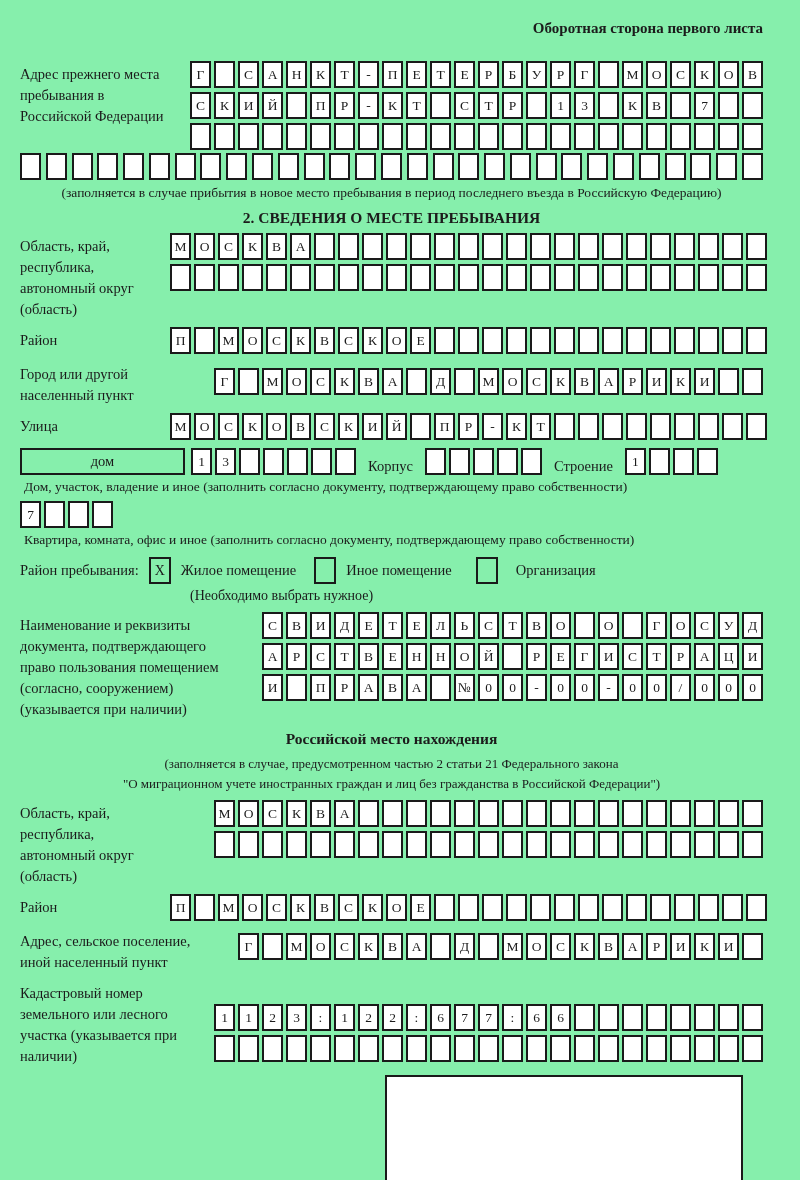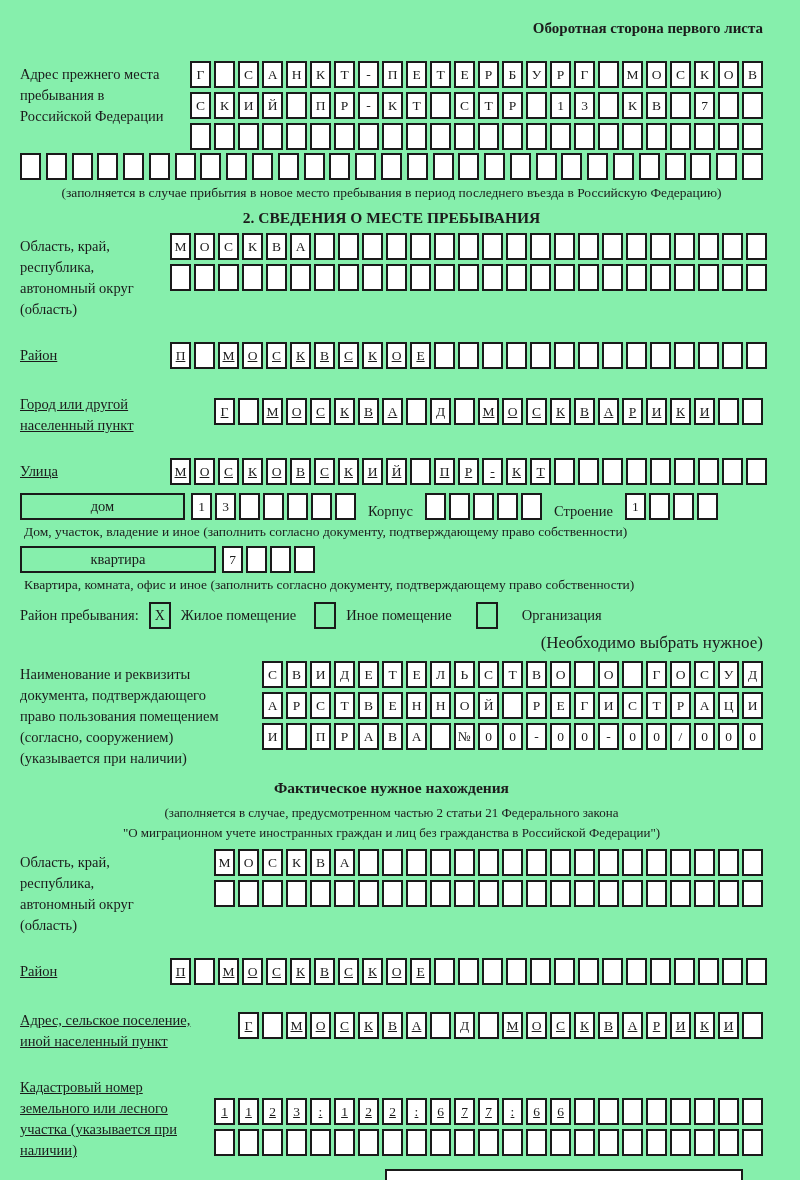--- a/index.html
+++ b/index.html
@@ -38,28 +38,28 @@
     font-size:14.5px;
   }
   .nb-dom{width:165px;} .nb-kv{width:196px;}
   .seg-label{ font-size:14.5px; padding:0 6px;}
   .stay-row{ display:flex; align-items:center; margin-top:9px; font-size:14.5px;}
   .chk{
     width:22px;height:27px; box-sizing:border-box; border:2px solid #1a1a1a;
     display:flex;align-items:center;justify-content:center;
     font-size:14px; margin:0 10px;
   }
-  .stay-note{ font-size:17px; margin:4px 0 8px 170px;text-align:right;}
+  .stay-note{ font-size:14px; margin:4px 0 8px 170px;}
   .center-note{ text-align:center; font-size:13px; line-height:20px;}
   .stamp-wrap{ margin-top:8px; }
   .stamp-box{
     margin-left:365px; width:358px; height:174px;
     box-sizing:border-box; border:2px solid #1a1a1a; background:#fff;
   }
-  .mt4{margin-top:22px;text-decoration:underline;} .mt6{margin-top:6px;}
+  .mt4{margin-top:7px;} .mt6{margin-top:6px;}
 </style>
 </head>
 <body>
 
 <div class="page">
 
   <div class="corner">Оборотная сторона первого листа</div>
 
   <div class="field">
     <div class="label w155">Адрес прежнего места пребывания в Российской Федерации</div>
@@ -359,38 +359,37 @@
     <div class="cellrow">
         <span class="cell">1</span>
         <span class="cell"></span>
         <span class="cell"></span>
         <span class="cell"></span>
       </div>
   </div>
   <div class="smallnote">Дом, участок, владение и иное (заполнить согласно документу, подтверждающему право собственности)</div>
 
   <div class="inline-row" style="margin-top:4px;">
-    <div class="namebox nb-kv">квартира</div>
     <div class="cellrow">
         <span class="cell">7</span>
         <span class="cell"></span>
         <span class="cell"></span>
         <span class="cell"></span>
       </div>
   </div>
   <div class="smallnote">Квартира, комната, офис и иное (заполнить согласно документу, подтверждающему право собственности)</div>
 
   <div class="stay-row">
     <span>Район пребывания:</span>
     <span class="chk">X</span>
     <span>Жилое помещение</span>
     <span class="chk" style="margin-left:18px;"></span>
     <span>Иное помещение</span>
     <span class="chk" style="margin-left:24px;"></span>
-    <span style="margin-left:14px;">Организация</span>
+    <span style="margin-left:8px;">Организация</span>
   </div>
   <div class="stay-note">(Необходимо выбрать нужное)</div>
 
   <div class="field">
     <div class="label w215">Наименование и реквизиты документа, подтверждающего право пользования помещением (согласно, сооружением) (указывается при наличии)</div>
     <div class="cellcol">
       <div class="cellrow">
           <span class="cell">С</span>
           <span class="cell">В</span>
           <span class="cell">И</span>
@@ -455,21 +454,21 @@
           <span class="cell">0</span>
           <span class="cell">0</span>
           <span class="cell">/</span>
           <span class="cell">0</span>
           <span class="cell">0</span>
           <span class="cell">0</span>
         </div>
     </div>
   </div>
 
-  <div class="h-sec" style="margin-top:10px;">Фактическое нужное нахождения</div>
+  <div class="h-sec" style="margin-top:10px;">Российской место нахождения</div>
   <div class="center-note">(заполняется в случае, предусмотренном частью 2 статьи 21 Федерального закона</div>
   <div class="center-note">"О миграционном учете иностранных граждан и лиц без гражданства в Российской Федерации")</div>
 
   <div class="field mt6">
     <div class="label w150">Область, край, республика, автономный округ (область)</div>
     <div class="cellcol">
       <div class="cellrow">
           <span class="cell">М</span>
           <span class="cell">О</span>
           <span class="cell">С</span>

